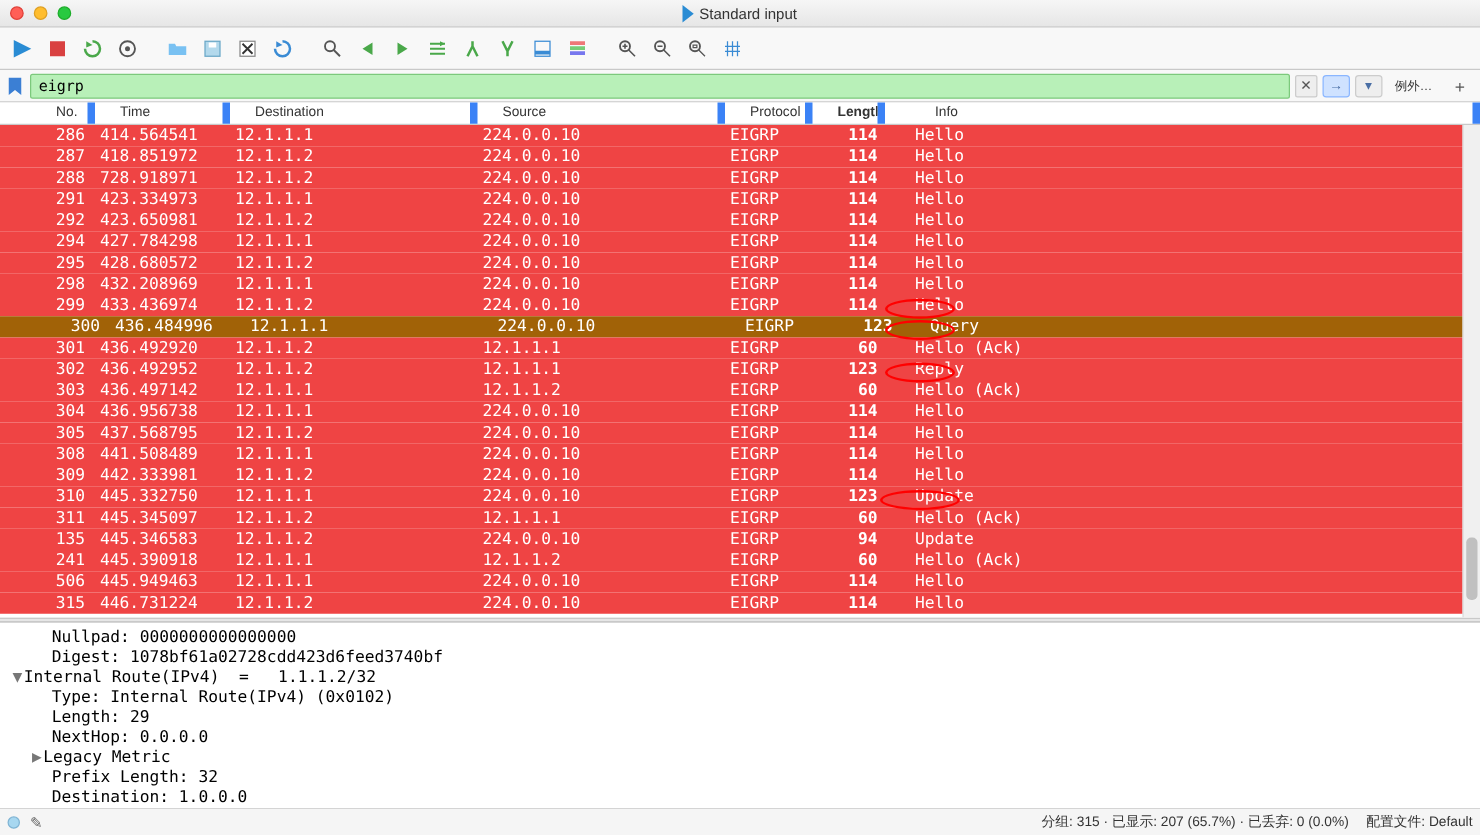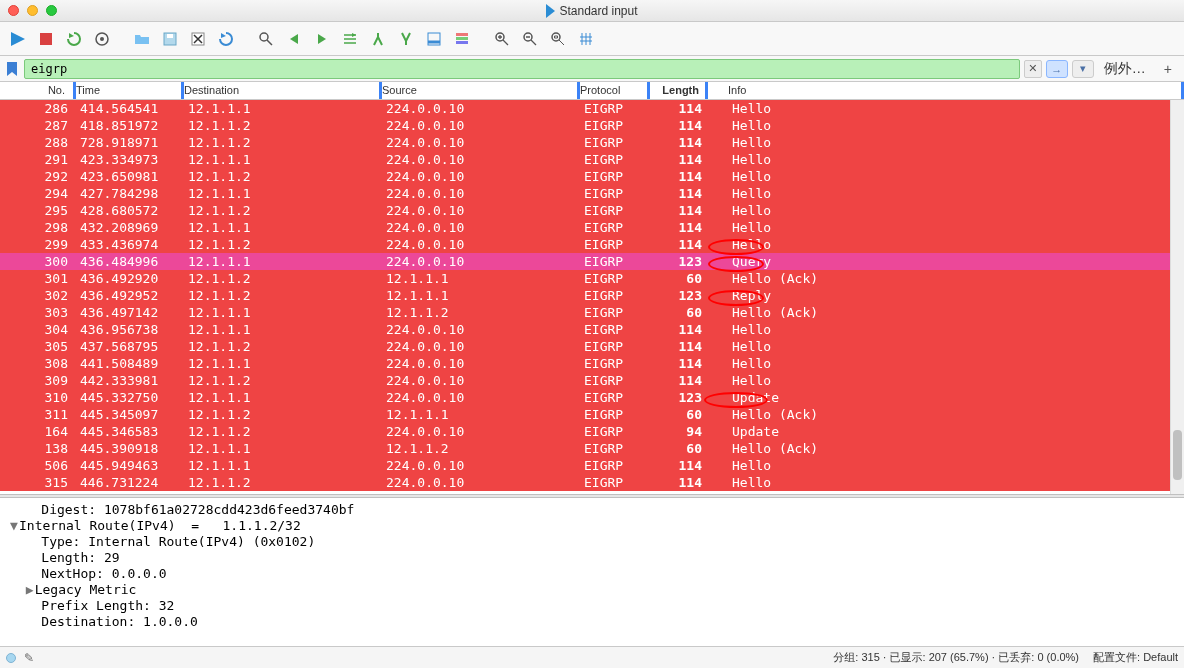--- a/index.html
+++ b/index.html
@@ -13,29 +13,29 @@
   .title-center { position:absolute; left:0; right:0; text-align:center; font-size:12px; color:#333; display:flex; align-items:center; justify-content:center; gap:4px; pointer-events:none; }
   .title-fin { width:0; height:0; border-left:9px solid #2a8cd4; border-top:7px solid transparent; border-bottom:7px solid transparent; display:inline-block; }
   .toolbar { height: 34px; background:#f8f8f8; border-bottom:1px solid #c9c9c9; display:flex; align-items:center; padding:0 6px; gap:4px; }
   .tbtn { width:24px; height:24px; display:flex; align-items:center; justify-content:center; border:1px solid transparent; border-radius:3px; cursor:pointer; }
   .sep { width:8px; }
   .filterbar { height: 26px; display:flex; align-items:center; border-bottom:1px solid #c9c9c9; background:#f8f8f8; padding:0 4px; gap:4px; }
   .bm-icon { width:16px; height:16px; display:flex; align-items:center; justify-content:center; color:#3b7fd4; }
   .filter-input { flex:1; height:20px; background:#b8f0b8; border:1px solid #7cc97c; border-radius:2px; padding:0 6px; font-family: Menlo, Consolas, monospace; font-size:12px; color:#000; }
   .fbtn { width:18px; height:18px; display:flex; align-items:center; justify-content:center; background:#eee; border:1px solid #ccc; border-radius:2px; cursor:pointer; font-size:11px; color:#555;}
   .arrowbtn { width:22px; height:18px; background:#cfe2ff; border:1px solid #8ab6ff; border-radius:3px; display:flex; align-items:center; justify-content:center; cursor:pointer; color:#4a6fa5; font-size:11px;}
-  .extra { font-size:14px; color:#333; padding:0 6px; cursor:pointer;}
+  .extra { font-size:10px; color:#333; padding:0 6px; cursor:pointer;}
   .plus { font-size:14px; color:#555; padding:0 8px; cursor:pointer;}
   .header { height:18px; display:flex; background:#fff; border-bottom:1px solid #c9c9c9; font-size:11px; color:#333;}
-  .hc { padding:2px 0; border-right:3px solid #3b82f6; overflow:hidden; }
+  .hc { padding:2px 20px; border-right:6px solid #3b82f6; overflow:hidden; }
   .packet-list { flex:1; overflow:hidden; position:relative; background:#fff;}
   .plist-inner { position:absolute; inset:0; overflow-y:auto; }
   .row { height:17px; display:flex; align-items:center; font-family: Menlo, Consolas, monospace; font-size:13px; white-space:pre; cursor:default;}
   .row.bg-red { background:#ef4444; color:#fff; }
-  .row.sel { background:#ec4899; color:#fff; }
+  .row.sel { background:#a16207; color:#fff;padding-left:12px; }
   .cell { padding:0 4px; overflow:hidden; }
   .c-no { width:76px; text-align:right; padding-right:8px;}
   .c-t  { width:108px; }
   .c-s  { width:198px; }
   .c-d  { width:198px; }
   .c-p  { width:70px; }
   .c-l  { width:58px; text-align:right; padding-right:6px;font-weight:bold;}
   .c-i  { flex:1;margin-left:20px; }
   .ann { position:absolute; border:2px solid #ff0000; border-radius:50%; pointer-events:none; width:56px; height:16px;}
   .vscroll { position:absolute; right:0; top:0; width:14px; bottom:0; background:#f0f0f0; border-left:1px solid #ddd;}
@@ -222,37 +222,38 @@
       <div class="row sel"><div class="cell c-no">300</div><div class="cell c-t">436.484996</div><div class="cell c-s">12.1.1.1</div><div class="cell c-d">224.0.0.10</div><div class="cell c-p">EIGRP</div><div class="cell c-l">123</div><div class="cell c-i">Query</div></div>
       <div class="row bg-red"><div class="cell c-no">301</div><div class="cell c-t">436.492920</div><div class="cell c-s">12.1.1.2</div><div class="cell c-d">12.1.1.1</div><div class="cell c-p">EIGRP</div><div class="cell c-l">60</div><div class="cell c-i">Hello (Ack)</div></div>
       <div class="row bg-red"><div class="cell c-no">302</div><div class="cell c-t">436.492952</div><div class="cell c-s">12.1.1.2</div><div class="cell c-d">12.1.1.1</div><div class="cell c-p">EIGRP</div><div class="cell c-l">123</div><div class="cell c-i">Reply</div></div>
       <div class="row bg-red"><div class="cell c-no">303</div><div class="cell c-t">436.497142</div><div class="cell c-s">12.1.1.1</div><div class="cell c-d">12.1.1.2</div><div class="cell c-p">EIGRP</div><div class="cell c-l">60</div><div class="cell c-i">Hello (Ack)</div></div>
       <div class="row bg-red"><div class="cell c-no">304</div><div class="cell c-t">436.956738</div><div class="cell c-s">12.1.1.1</div><div class="cell c-d">224.0.0.10</div><div class="cell c-p">EIGRP</div><div class="cell c-l">114</div><div class="cell c-i">Hello</div></div>
       <div class="row bg-red"><div class="cell c-no">305</div><div class="cell c-t">437.568795</div><div class="cell c-s">12.1.1.2</div><div class="cell c-d">224.0.0.10</div><div class="cell c-p">EIGRP</div><div class="cell c-l">114</div><div class="cell c-i">Hello</div></div>
       <div class="row bg-red"><div class="cell c-no">308</div><div class="cell c-t">441.508489</div><div class="cell c-s">12.1.1.1</div><div class="cell c-d">224.0.0.10</div><div class="cell c-p">EIGRP</div><div class="cell c-l">114</div><div class="cell c-i">Hello</div></div>
       <div class="row bg-red"><div class="cell c-no">309</div><div class="cell c-t">442.333981</div><div class="cell c-s">12.1.1.2</div><div class="cell c-d">224.0.0.10</div><div class="cell c-p">EIGRP</div><div class="cell c-l">114</div><div class="cell c-i">Hello</div></div>
       <div class="row bg-red"><div class="cell c-no">310</div><div class="cell c-t">445.332750</div><div class="cell c-s">12.1.1.1</div><div class="cell c-d">224.0.0.10</div><div class="cell c-p">EIGRP</div><div class="cell c-l">123</div><div class="cell c-i">Update</div></div>
       <div class="row bg-red"><div class="cell c-no">311</div><div class="cell c-t">445.345097</div><div class="cell c-s">12.1.1.2</div><div class="cell c-d">12.1.1.1</div><div class="cell c-p">EIGRP</div><div class="cell c-l">60</div><div class="cell c-i">Hello (Ack)</div></div>
-      <div class="row bg-red"><div class="cell c-no">164</div><div class="cell c-t">445.346583</div><div class="cell c-s">12.1.1.2</div><div class="cell c-d">224.0.0.10</div><div class="cell c-p">EIGRP</div><div class="cell c-l">94</div><div class="cell c-i">Update</div></div>
-      <div class="row bg-red"><div class="cell c-no">138</div><div class="cell c-t">445.390918</div><div class="cell c-s">12.1.1.1</div><div class="cell c-d">12.1.1.2</div><div class="cell c-p">EIGRP</div><div class="cell c-l">60</div><div class="cell c-i">Hello (Ack)</div></div>
+      <div class="row bg-red"><div class="cell c-no">135</div><div class="cell c-t">445.346583</div><div class="cell c-s">12.1.1.2</div><div class="cell c-d">224.0.0.10</div><div class="cell c-p">EIGRP</div><div class="cell c-l">94</div><div class="cell c-i">Update</div></div>
+      <div class="row bg-red"><div class="cell c-no">241</div><div class="cell c-t">445.390918</div><div class="cell c-s">12.1.1.1</div><div class="cell c-d">12.1.1.2</div><div class="cell c-p">EIGRP</div><div class="cell c-l">60</div><div class="cell c-i">Hello (Ack)</div></div>
       <div class="row bg-red"><div class="cell c-no">506</div><div class="cell c-t">445.949463</div><div class="cell c-s">12.1.1.1</div><div class="cell c-d">224.0.0.10</div><div class="cell c-p">EIGRP</div><div class="cell c-l">114</div><div class="cell c-i">Hello</div></div>
       <div class="row bg-red"><div class="cell c-no">315</div><div class="cell c-t">446.731224</div><div class="cell c-s">12.1.1.2</div><div class="cell c-d">224.0.0.10</div><div class="cell c-p">EIGRP</div><div class="cell c-l">114</div><div class="cell c-i">Hello</div></div>
     </div>
   <div class="vscroll">
     <div class="thumb" style="top:330px;height:50px"></div>
   </div>
   <div class="ann" style="top:139px;left:708px"></div>
   <div class="ann" style="top:156px;left:708px"></div>
   <div class="ann" style="top:190px;left:708px"></div>
   <div class="ann" style="top:292px;left:704px;width:64px"></div>
 </div>
 
 <div class="splitter"></div>
 
 <div class="details">
+  <div class="d-line">    Nullpad: 0000000000000000</div>
   <div class="d-line">    Digest: 1078bf61a02728cdd423d6feed3740bf</div>
   <div class="d-line"><span class="tri">▼</span><span>Internal Route(IPv4)  =   1.1.1.2/32</span></div>
   <div class="d-line">    Type: Internal Route(IPv4) (0x0102)</div>
   <div class="d-line">    Length: 29</div>
   <div class="d-line">    NextHop: 0.0.0.0</div>
   <div class="d-line">  <span class="tri">▶</span><span>Legacy Metric</span></div>
   <div class="d-line">    Prefix Length: 32</div>
   <div class="d-line">    Destination: 1.0.0.0</div>
 </div>
 

